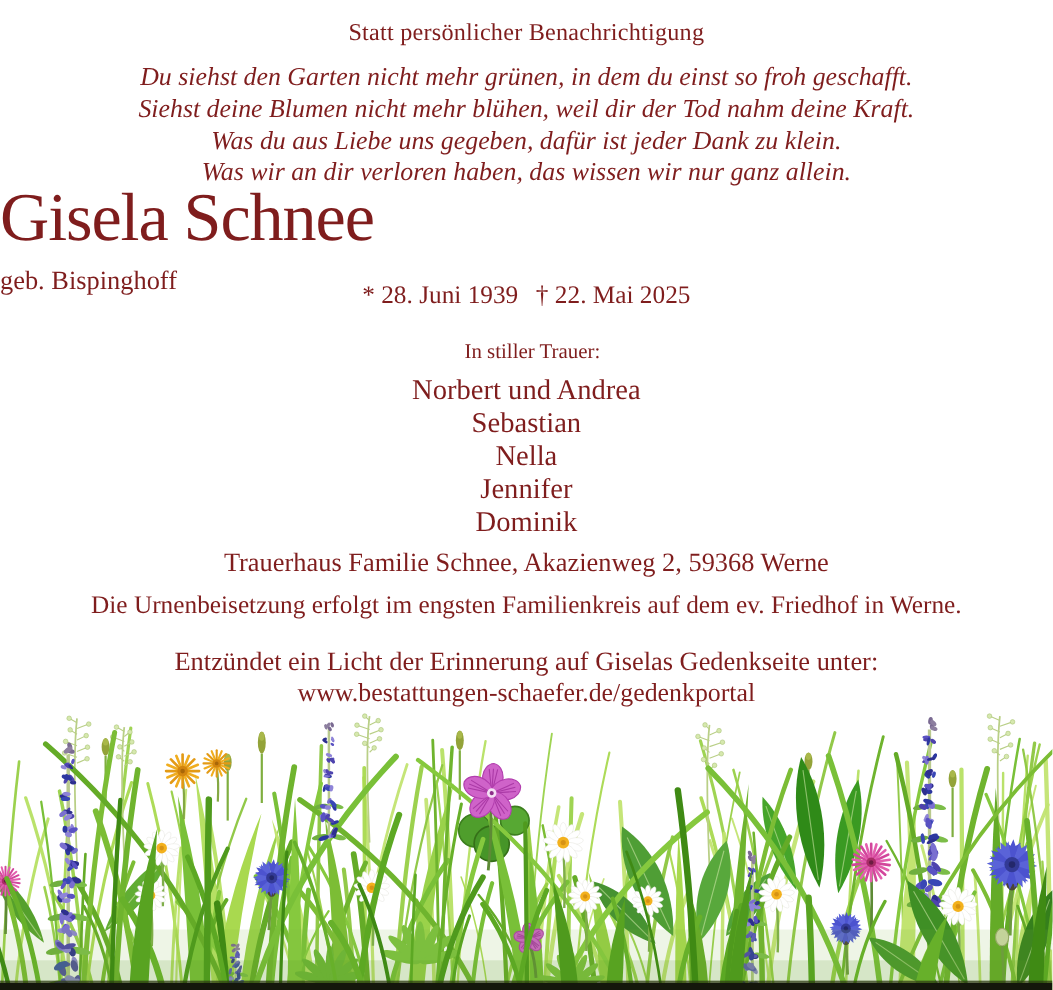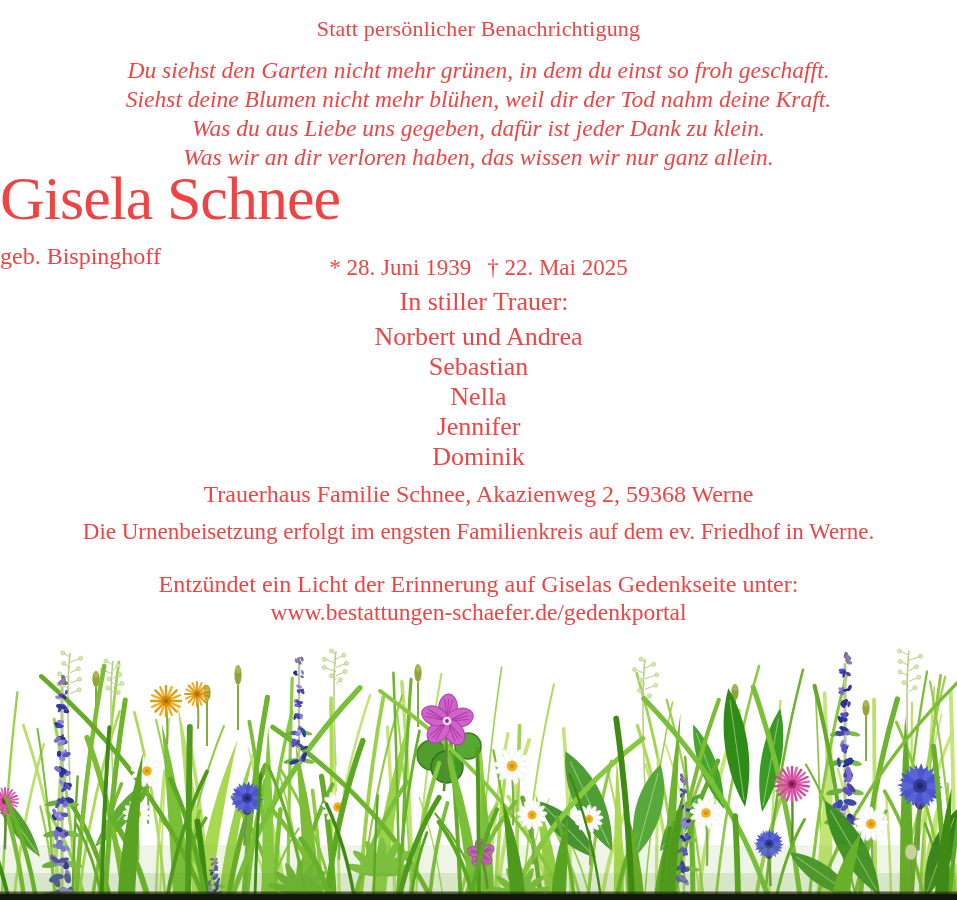--- a/index.html
+++ b/index.html
@@ -2,30 +2,30 @@
 <html><head>
 <meta charset="utf-8">
 <style>
   html,body{margin:0;padding:0;background:#ffffff;}
   .page{
     position:relative;
     width:957px;height:900px;
     background:#ffffff;
     overflow:hidden;
     font-family:"Liberation Serif","DejaVu Serif",serif;
-    color:#ef4444;
+    color:#7f1d1d;
     text-align:center;
   }
   .announcement{padding-top:15px;font-size:22px;line-height:28px;letter-spacing:.2px;}
   .poem{margin-top:13px;font-style:italic;font-size:23.5px;line-height:29px;}
   .name-row{margin-top:15px;height:62px;display:flex;justify-content:center;align-items:baseline;gap:14px;flex-direction:column;}
   .name{font-size:62px;line-height:62px;letter-spacing:-1px;white-space:nowrap;}
   .maiden{font-size:24px;text-align:right;}
   .dates{margin-top:5px;font-size:23px;line-height:28px;display:flex;justify-content:center;gap:16px;}
-  .intro{margin-top:6px;font-size:26px;line-height:28px;padding-left:11px;}
+  .intro{margin-top:24px;font-size:19px;line-height:28px;padding-left:11px;}
   .mourners{margin-top:6px;font-size:26px;line-height:30px;text-align:center;}
   .address{margin-top:8px;font-size:24px;line-height:28px;}
   .burial{margin-top:10px;font-size:23px;line-height:28px;}
   .memorial{margin-top:24px;font-size:24px;line-height:28px;}
   .url{font-size:23.5px;line-height:28px;}
   .textblock{position:relative;z-index:2;}
   .meadow{position:absolute;left:0;bottom:0;width:957px;height:255px;z-index:1;}
   .meadow svg{display:block;}
 </style>
 </head>

